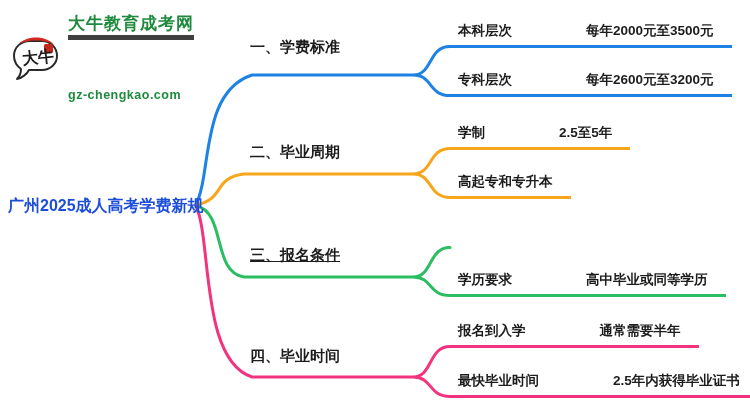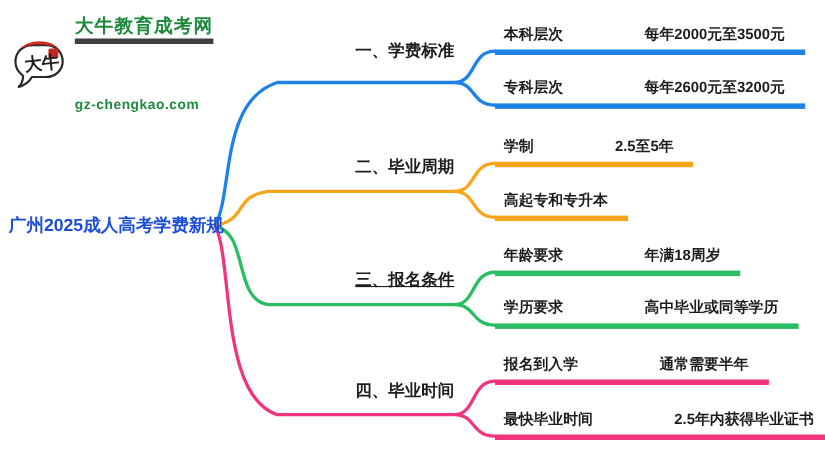--- a/index.html
+++ b/index.html
@@ -22,33 +22,33 @@
   .logo-domain{font-size:12.5px;font-weight:bold;letter-spacing:.5px;white-space:nowrap;}
 
   
   .root{
     position:absolute;left:8px;top:195px;
     font-size:16px;font-weight:600;color:#1d4ed8;white-space:nowrap;line-height:22px;
   }
 
   
   .blabel{
-    position:absolute;left:250px;width:163px;text-align:right;
+    position:absolute;left:250px;width:163px;text-align:left;
     font-size:15px;font-weight:700;color:#1c1c1c;white-space:nowrap;line-height:22px;
   }
   .blabel.b1{top:36px;}
   .blabel.b2{top:141px;}
   .blabel.b3{top:244px;text-decoration:underline;}
   .blabel.b4{top:345px;}
 
   
   .row{
     position:absolute;left:450px;height:29px;
     display:inline-flex;align-items:center;gap:74px;
-    padding:0 18px 0 8px;border-bottom:5px solid #f97316;
+    padding:0 18px 0 8px;border-bottom:3px solid #f97316;
     font-size:13.5px;font-weight:600;color:#1c1c1c;white-space:nowrap;
   }
   .row .val{font-weight:600;}
   .row.r1{top:16px;}  .row.r2{top:65px;}
   .row.r3{top:118px;} .row.r4{top:167px;}
   .row.r5{top:217px;} .row.r6{top:265px;}
   .row.r7{top:316px;} .row.r8{top:366px;}
 </style>
 </head>
 <body>
@@ -94,24 +94,20 @@
   </div>
 
   <div class="row r3" style="border-bottom-color: rgb(247, 165, 27);">
     <span class="lbl">学制</span>
     <span class="val">2.5至5年</span>
   </div>
   <div class="row r4" style="border-bottom-color: rgb(247, 165, 27);">
     <span class="lbl">高起专和专升本</span>
   </div>
 
-  <div class="row r5" style="border-bottom-color: rgb(43, 189, 98);">
-    <span class="lbl">年龄要求</span>
-    <span class="val">年满18周岁</span>
-  </div>
   <div class="row r6" style="border-bottom-color: rgb(43, 189, 98);">
     <span class="lbl">学历要求</span>
     <span class="val">高中毕业或同等学历</span>
   </div>
 
   <div class="row r7" style="border-bottom-color: rgb(242, 51, 126);">
     <span class="lbl">报名到入学</span>
     <span class="val">通常需要半年</span>
   </div>
   <div class="row r8" style="border-bottom-color: rgb(242, 51, 126);">

